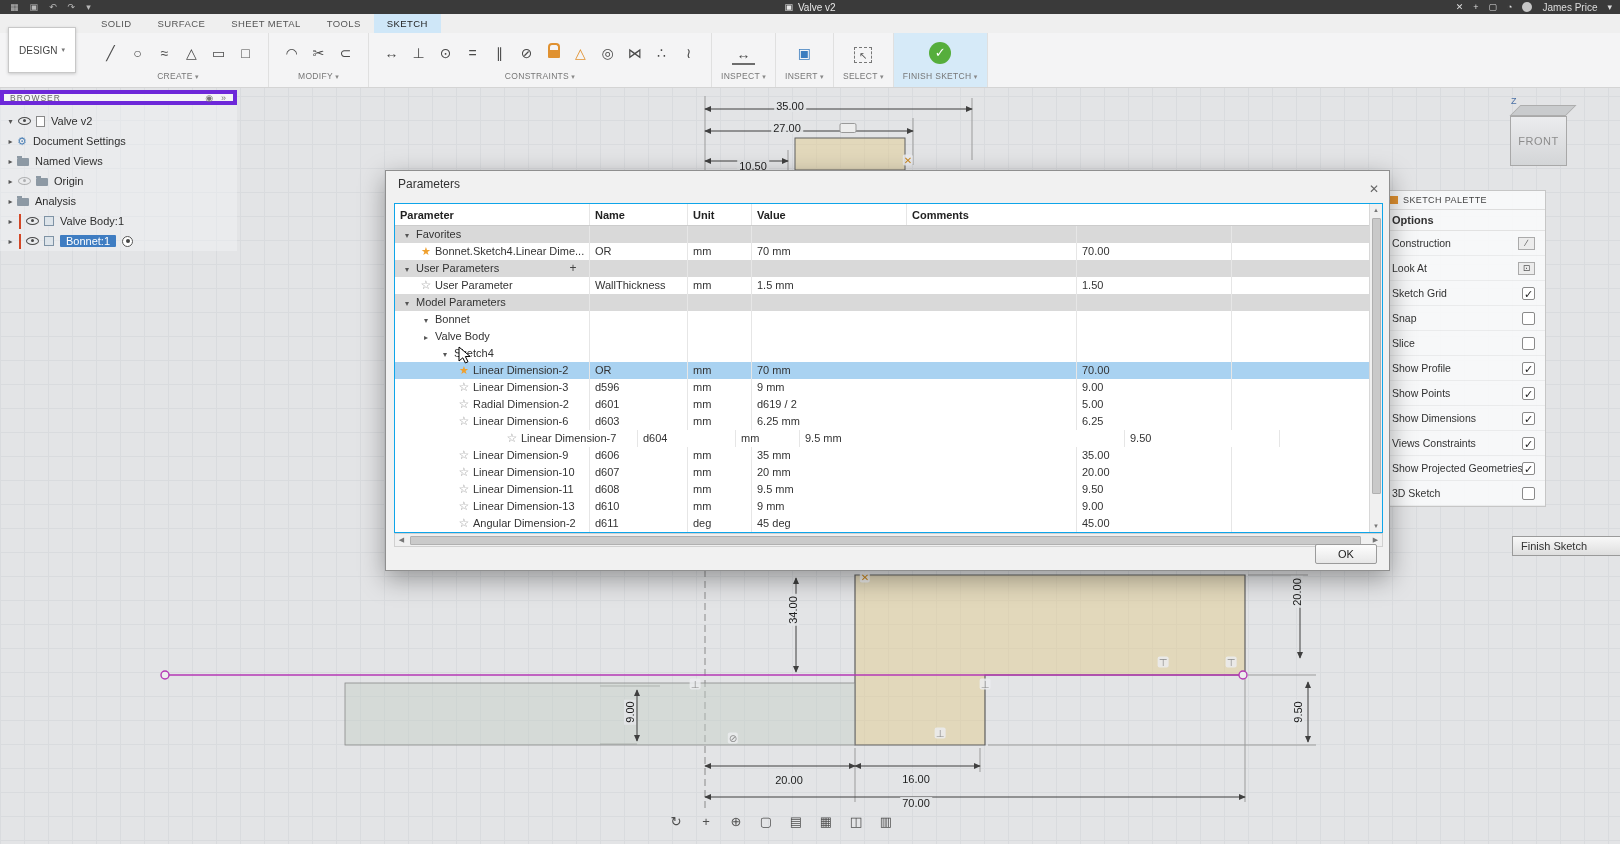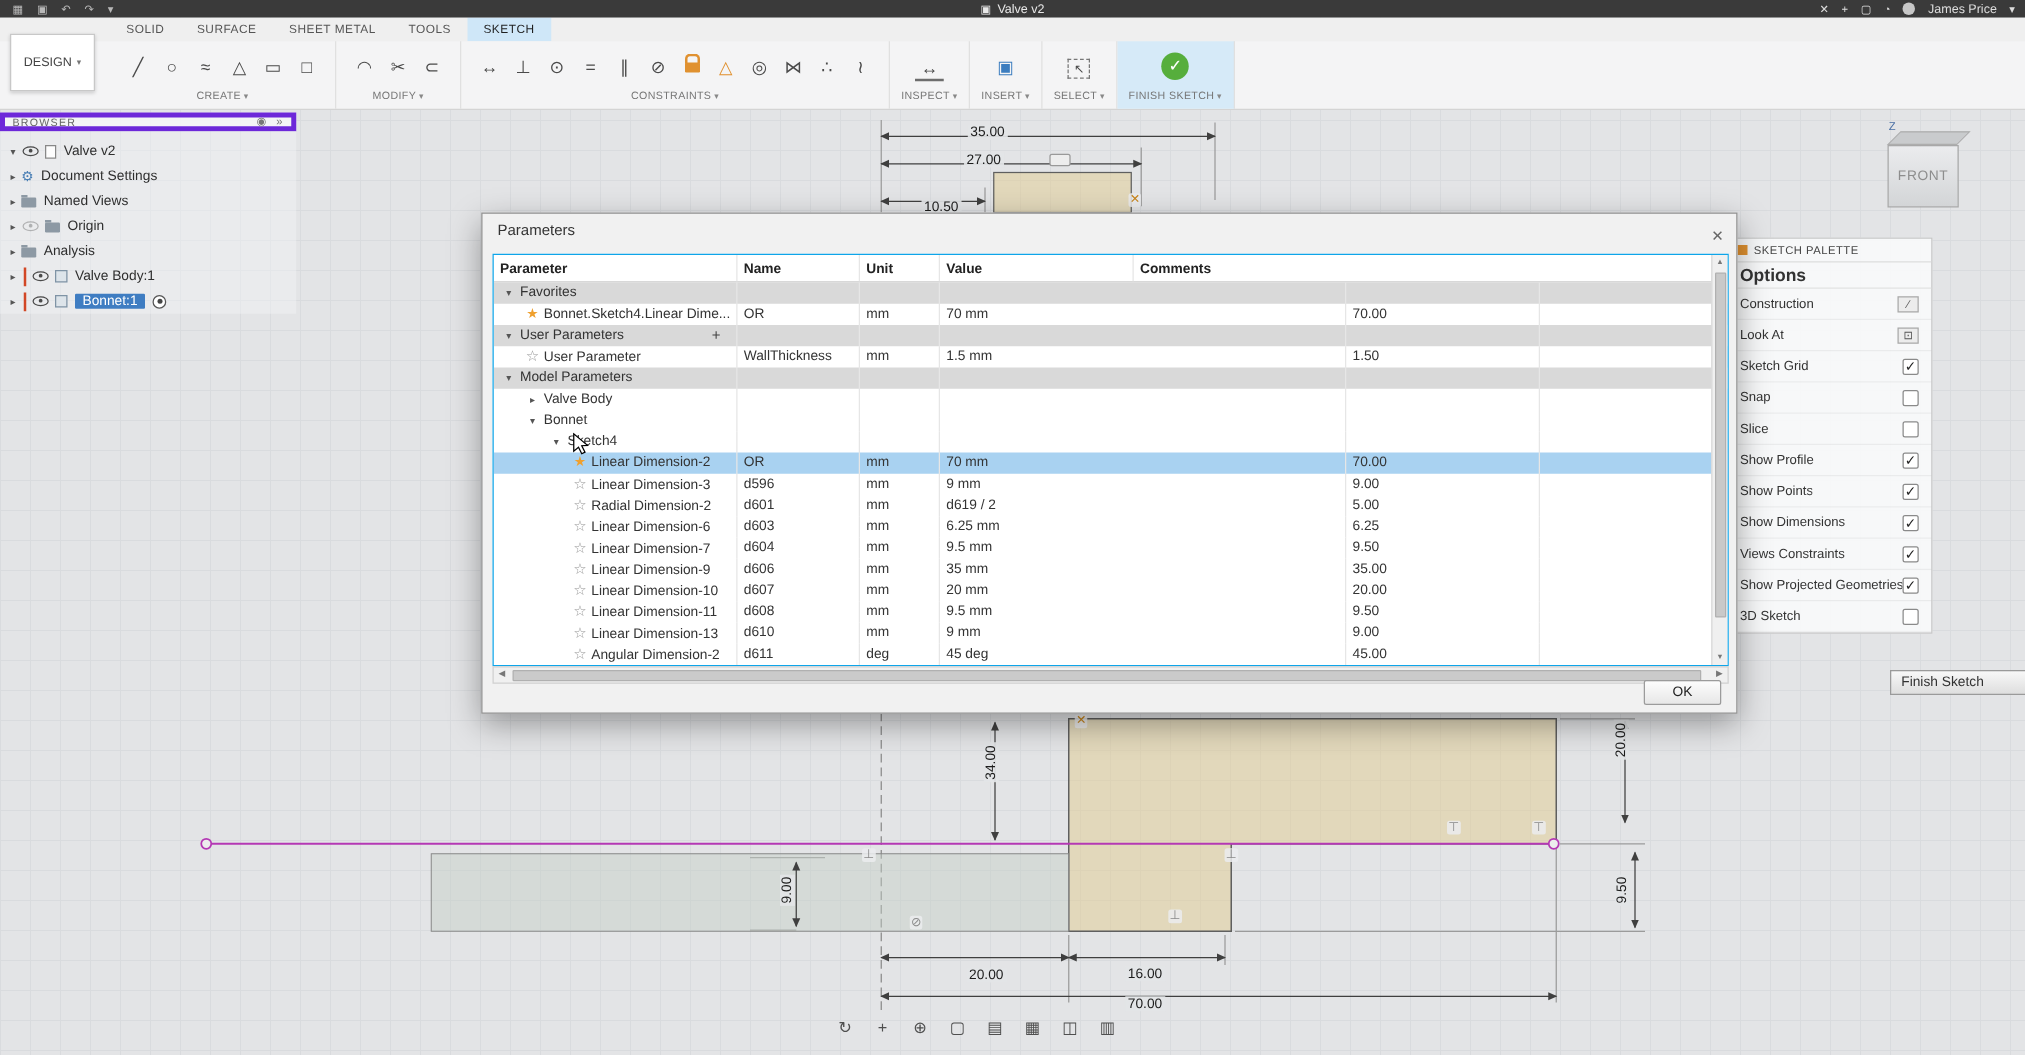--- a/index.html
+++ b/index.html
@@ -66,21 +66,21 @@
 .br-radio::after{content:"";position:absolute;left:2.5px;top:2.5px;width:4px;height:4px;border-radius:50%;background:#444}
 
 .viewcube{position:absolute;left:1497px;top:96px;width:80px;height:82px;z-index:10}
 .vc-top{position:absolute;left:18px;top:9px;width:56px;height:11px;background:#c9cbcd;border:1px solid #adadad;transform:skewX(-45deg)}
 .vc-face{position:absolute;left:13px;top:20px;width:57px;height:50px;background:linear-gradient(#ebecee,#d3d5d7);border:1px solid #a8a8a8;color:#8d8d8d;font-size:11px;display:flex;align-items:center;justify-content:center;letter-spacing:.5px}
 .vc-axis{position:absolute;left:14px;top:0;font-size:9px;color:#4a6fa5}
 
 .palette{position:absolute;left:1383px;top:190px;width:163px;background:rgba(248,249,250,.94);border:1px solid #c6c6c6;z-index:20;font-size:10.5px}
 .pal-head{height:19px;display:flex;align-items:center;gap:5px;padding-left:6px;border-bottom:1px solid #ddd;color:#444;font-size:9px;letter-spacing:.4px}
 .pal-chip{width:8px;height:8px;background:#e09130;flex:0 0 auto}
-.pal-opts{height:21px;line-height:21px;padding-left:8px;font-weight:bold;font-size:14px;color:#333;border-bottom:1px solid #e2e2e2}
+.pal-opts{height:21px;line-height:21px;padding-left:8px;font-weight:bold;font-size:11px;color:#333;border-bottom:1px solid #e2e2e2}
 .pal-row{height:25px;display:flex;align-items:center;justify-content:space-between;padding:0 10px 0 8px;border-bottom:1px solid rgba(0,0,0,.05)}
 .pal-lab{color:#333;white-space:nowrap;overflow:hidden}
 .pal-check{width:13px;height:13px;border:1px solid #8a8a8a;background:#fff;font-size:11px;line-height:12px;text-align:center;color:#222;border-radius:2px;flex:0 0 auto}
 .pal-ctl{width:17px;height:13px;border:1px solid #aaa;background:#ececec;font-size:9px;line-height:11px;text-align:center;color:#555;flex:0 0 auto}
 .finishbtn{position:absolute;left:1512px;top:536px;width:112px;height:20px;background:linear-gradient(#f8f8f8,#dedede);border:1px solid #9a9a9a;font-size:11px;color:#333;text-align:left;padding-left:8px;white-space:nowrap;overflow:hidden;z-index:20}
 
 .navbar{position:absolute;left:668px;top:814px;display:flex;gap:14px;z-index:5;color:#4f4f4f;font-size:13px}
 .nbi{width:16px;text-align:center}
 
 .dialog{position:absolute;left:385px;top:170px;width:1005px;height:401px;background:#f1f1f1;border:1px solid #8f8f8f;box-shadow:0 8px 24px rgba(0,0,0,.35);z-index:100}
@@ -468,36 +468,36 @@
           </div>
           <div class="prow group" data-name="parameter-group-row">
             <span class="c c1" style="padding-left: 5px;"><span class="lead ar" data-name="expand-arrow-icon">▾</span><span class="plabel" data-name="parameter-label">Model Parameters</span></span>
             <span class="c c2" data-name="parameter-name"></span>
             <span class="c c3" data-name="parameter-unit"></span>
             <span class="c c4" data-name="parameter-expression"></span>
             <span class="c c5" data-name="parameter-value"></span>
             <span class="c c6" data-name="parameter-comments"></span>
           </div>
           <div class="prow" data-name="parameter-row">
+            <span class="c c1" style="padding-left: 24px;"><span class="lead ar" data-name="expand-arrow-icon">▾</span><span class="plabel" data-name="parameter-label">Bonnet</span></span>
+            <span class="c c2" data-name="parameter-name"></span>
+            <span class="c c3" data-name="parameter-unit"></span>
+            <span class="c c4" data-name="parameter-expression"></span>
+            <span class="c c5" data-name="parameter-value"></span>
+            <span class="c c6" data-name="parameter-comments"></span>
+          </div>
+          <div class="prow" data-name="parameter-row">
             <span class="c c1" style="padding-left: 24px;"><span class="lead ar" data-name="collapse-arrow-icon">▸</span><span class="plabel" data-name="parameter-label">Valve Body</span></span>
             <span class="c c2" data-name="parameter-name"></span>
             <span class="c c3" data-name="parameter-unit"></span>
             <span class="c c4" data-name="parameter-expression"></span>
             <span class="c c5" data-name="parameter-value"></span>
             <span class="c c6" data-name="parameter-comments"></span>
           </div>
           <div class="prow" data-name="parameter-row">
-            <span class="c c1" style="padding-left: 24px;"><span class="lead ar" data-name="expand-arrow-icon">▾</span><span class="plabel" data-name="parameter-label">Bonnet</span></span>
-            <span class="c c2" data-name="parameter-name"></span>
-            <span class="c c3" data-name="parameter-unit"></span>
-            <span class="c c4" data-name="parameter-expression"></span>
-            <span class="c c5" data-name="parameter-value"></span>
-            <span class="c c6" data-name="parameter-comments"></span>
-          </div>
-          <div class="prow" data-name="parameter-row">
             <span class="c c1" style="padding-left: 43px;"><span class="lead ar" data-name="expand-arrow-icon">▾</span><span class="plabel" data-name="parameter-label">Sketch4</span></span>
             <span class="c c2" data-name="parameter-name"></span>
             <span class="c c3" data-name="parameter-unit"></span>
             <span class="c c4" data-name="parameter-expression"></span>
             <span class="c c5" data-name="parameter-value"></span>
             <span class="c c6" data-name="parameter-comments"></span>
           </div>
           <div class="prow sel" data-name="parameter-row">
             <span class="c c1" style="padding-left: 62px;"><span class="lead stf" data-name="favorite-star-icon">★</span><span class="plabel" data-name="parameter-label">Linear Dimension-2</span></span>
             <span class="c c2" data-name="parameter-name">OR</span>
@@ -524,21 +524,21 @@
           </div>
           <div class="prow" data-name="parameter-row">
             <span class="c c1" style="padding-left: 62px;"><span class="lead sto" data-name="favorite-star-icon">☆</span><span class="plabel" data-name="parameter-label">Linear Dimension-6</span></span>
             <span class="c c2" data-name="parameter-name">d603</span>
             <span class="c c3" data-name="parameter-unit">mm</span>
             <span class="c c4" data-name="parameter-expression">6.25 mm</span>
             <span class="c c5" data-name="parameter-value">6.25</span>
             <span class="c c6" data-name="parameter-comments"></span>
           </div>
           <div class="prow" data-name="parameter-row">
-            <span class="c c1" style="padding-left: 62px;"><span class="lead sto" data-name="favorite-star-icon">☆</span><span class="plabel" data-name="parameter-label">Linear Dimension-7</span></span>
+            <span class="c c1" style="padding-left: 62px; margin-left: 48px;"><span class="lead sto" data-name="favorite-star-icon">☆</span><span class="plabel" data-name="parameter-label">Linear Dimension-7</span></span>
             <span class="c c2" data-name="parameter-name">d604</span>
             <span class="c c3" data-name="parameter-unit">mm</span>
             <span class="c c4" data-name="parameter-expression">9.5 mm</span>
             <span class="c c5" data-name="parameter-value">9.50</span>
             <span class="c c6" data-name="parameter-comments"></span>
           </div>
           <div class="prow" data-name="parameter-row">
             <span class="c c1" style="padding-left: 62px;"><span class="lead sto" data-name="favorite-star-icon">☆</span><span class="plabel" data-name="parameter-label">Linear Dimension-9</span></span>
             <span class="c c2" data-name="parameter-name">d606</span>
             <span class="c c3" data-name="parameter-unit">mm</span>

